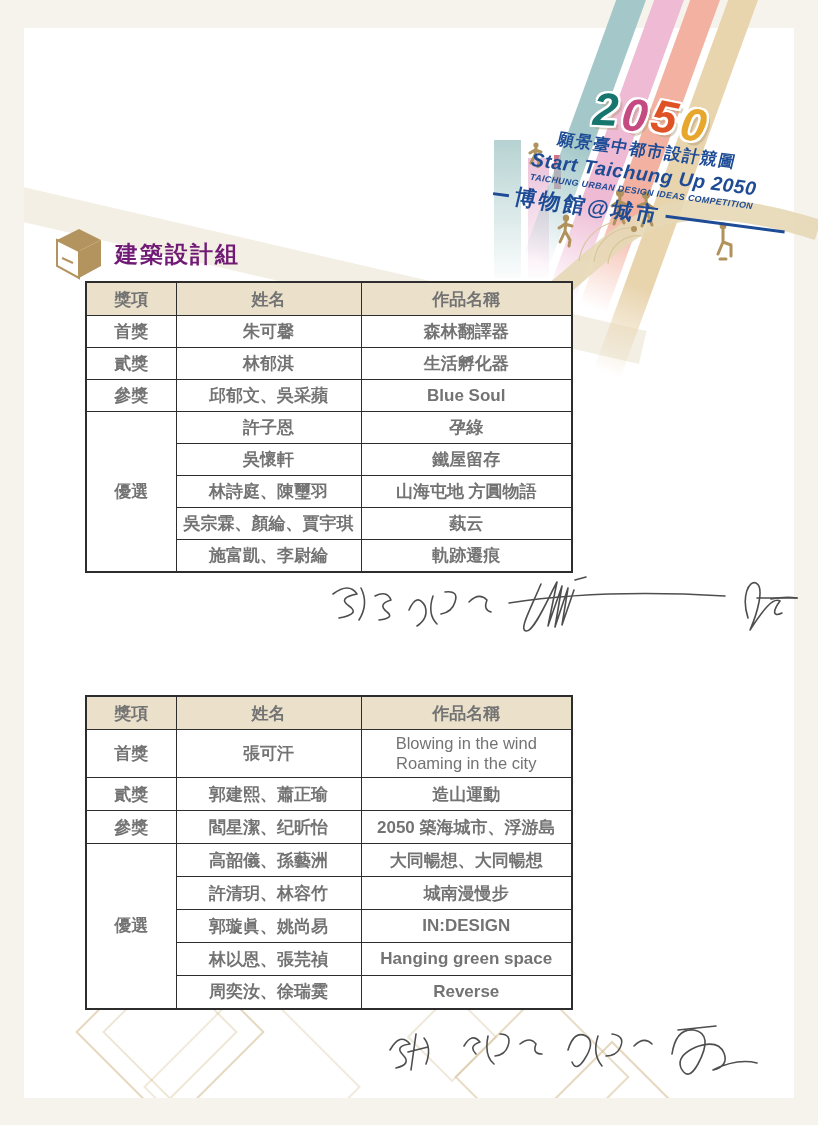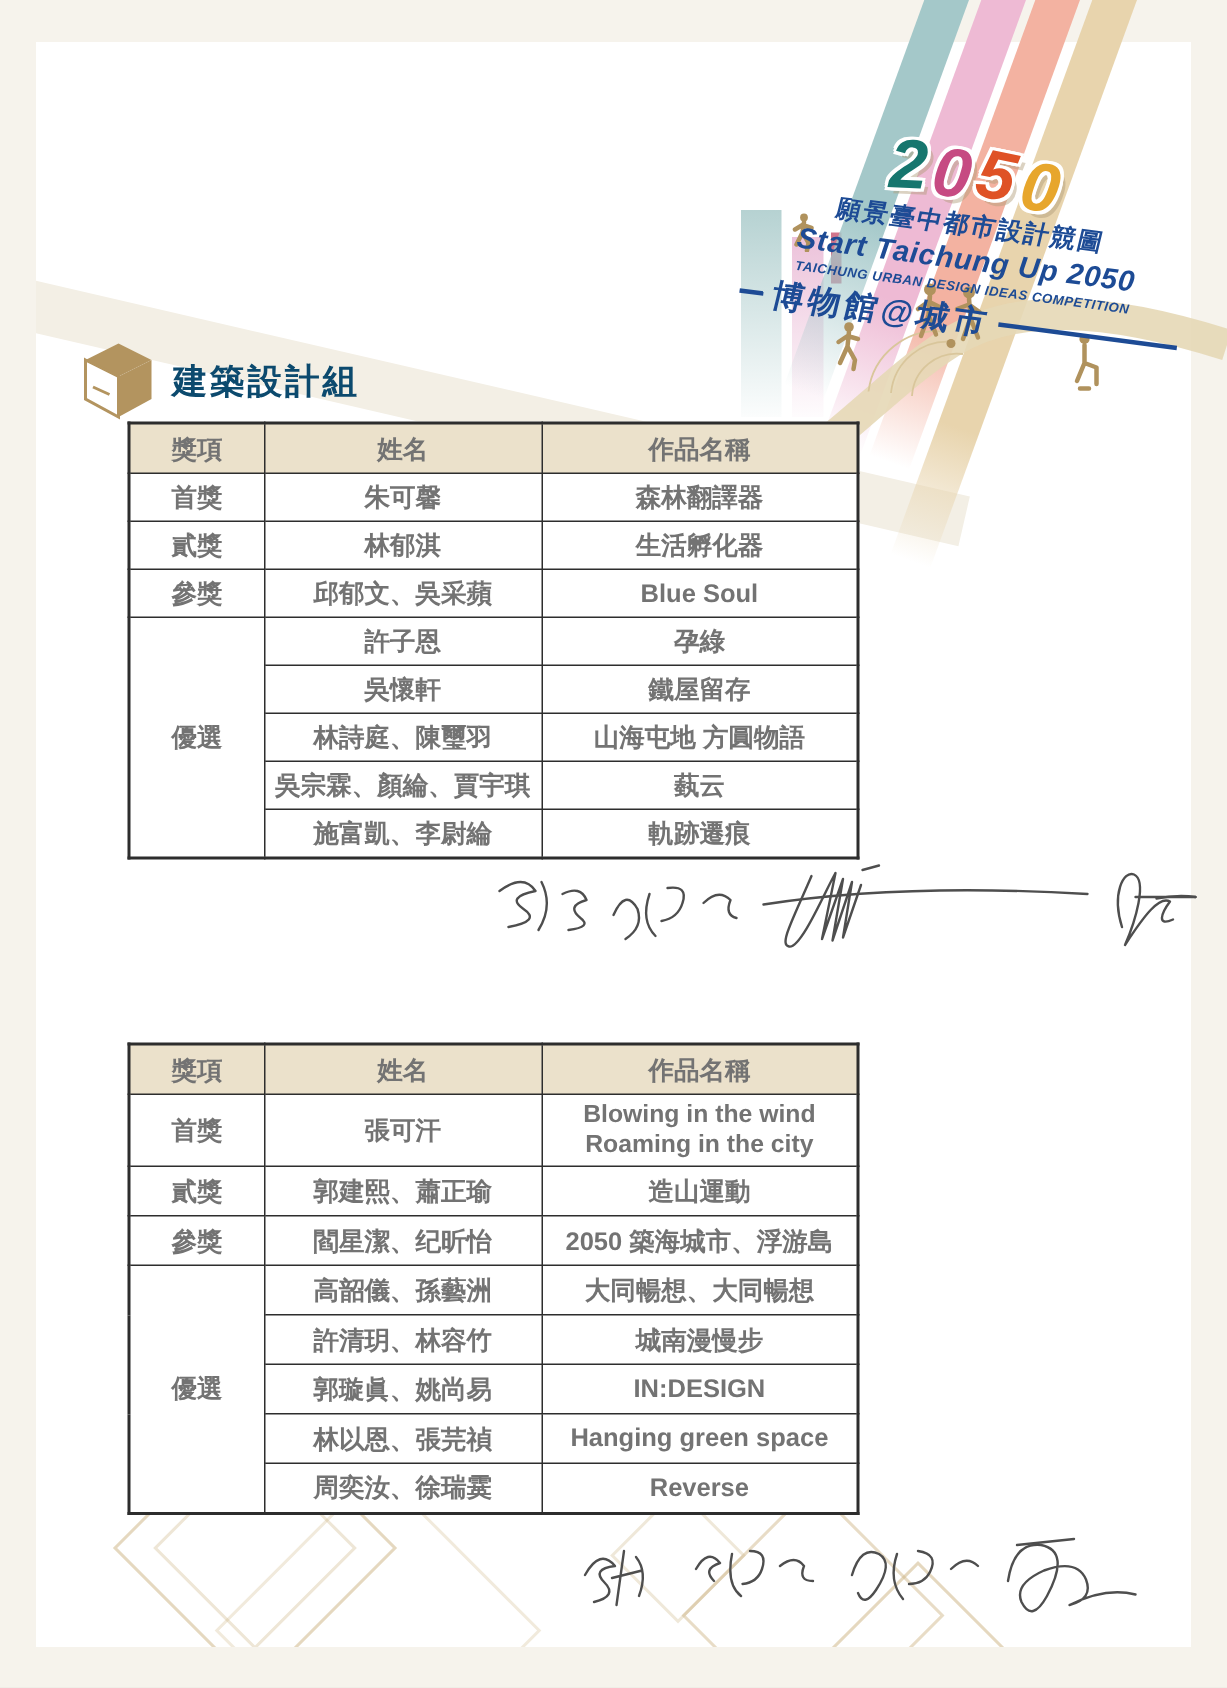--- a/index.html
+++ b/index.html
@@ -50,40 +50,40 @@
   .logo .zh{font-size:16.5px;font-weight:700;letter-spacing:1.5px;margin-top:2px;transform:skewX(-6deg);}
   .logo .en{font-size:19.5px;font-weight:800;font-style:italic;letter-spacing:.5px;margin-top:1px;white-space:nowrap;}
   .logo .en-small{font-size:8.8px;font-weight:700;font-style:italic;letter-spacing:.4px;margin-top:1px;white-space:nowrap;}
   .logo .tagline{display:flex;align-items:center;justify-content:center;gap:6px;margin-top:2px;}
   .logo .tagline .txt{font-size:21.5px;font-weight:800;letter-spacing:3px;transform:skewX(-6deg);white-space:nowrap;}
   .logo .tagline .rule{height:2.5px;background:#1d4b95;}
   .logo .tagline .rule.short{width:16px;}
   .logo .tagline .rule.long{width:120px;}
   
   .section-head{position:absolute;z-index:2;display:flex;align-items:center;gap:12px;}
-  .section-head .label{font-size:23px;font-weight:800;color:#0c4a6e;letter-spacing:2px;}
+  .section-head .label{font-size:23px;font-weight:800;color:#701a75;letter-spacing:2px;}
   .s1{left:55px;top:228px;}
   .s2{left:55px;top:648px;}
   
   table.award{
     position:absolute;left:85px;z-index:2;border-collapse:collapse;table-layout:fixed;
     width:486px;background:#fff;border:2.5px solid #2d2d2d;
   }
   .t1{top:281px;} .t2{top:695px;}
   table.award th,table.award td{
     border:1.6px solid #2d2d2d;text-align:center;vertical-align:middle;
     font-size:17px;color:#737373;padding:0 2px;
   }
   table.award th{background:#ebe1cb;font-weight:700;height:32px;}
   table.award td{font-weight:600;}
   .t1 tr{height:32px;}
   .t2 tr{height:33px;}
   .t2 tr.tall{height:48px;}
   .col-award{width:90px;} .col-name{width:185px;} .col-work{width:211px;}
-  td.work2line div{line-height:1.18;font-size:16.5px;font-weight:700;}
+  td.work2line div{line-height:1.18;font-size:16.5px;font-weight:400;}
   
   .sig{position:absolute;z-index:2;}
   .sig path{stroke:#4e4e4e;stroke-width:1.6;fill:none;stroke-linecap:round;stroke-linejoin:round;}
   .sig1{left:305px;top:572px;}
   .sig2{left:372px;top:1016px;}
   
   .road{position:absolute;left:466px;top:142px;z-index:1;}
   .person{position:absolute;z-index:2;}
   .person *{fill:none;stroke:#b0925d;stroke-width:3;stroke-linecap:round;stroke-linejoin:round;}
   .person .solid{fill:#b0925d;stroke:none;}

